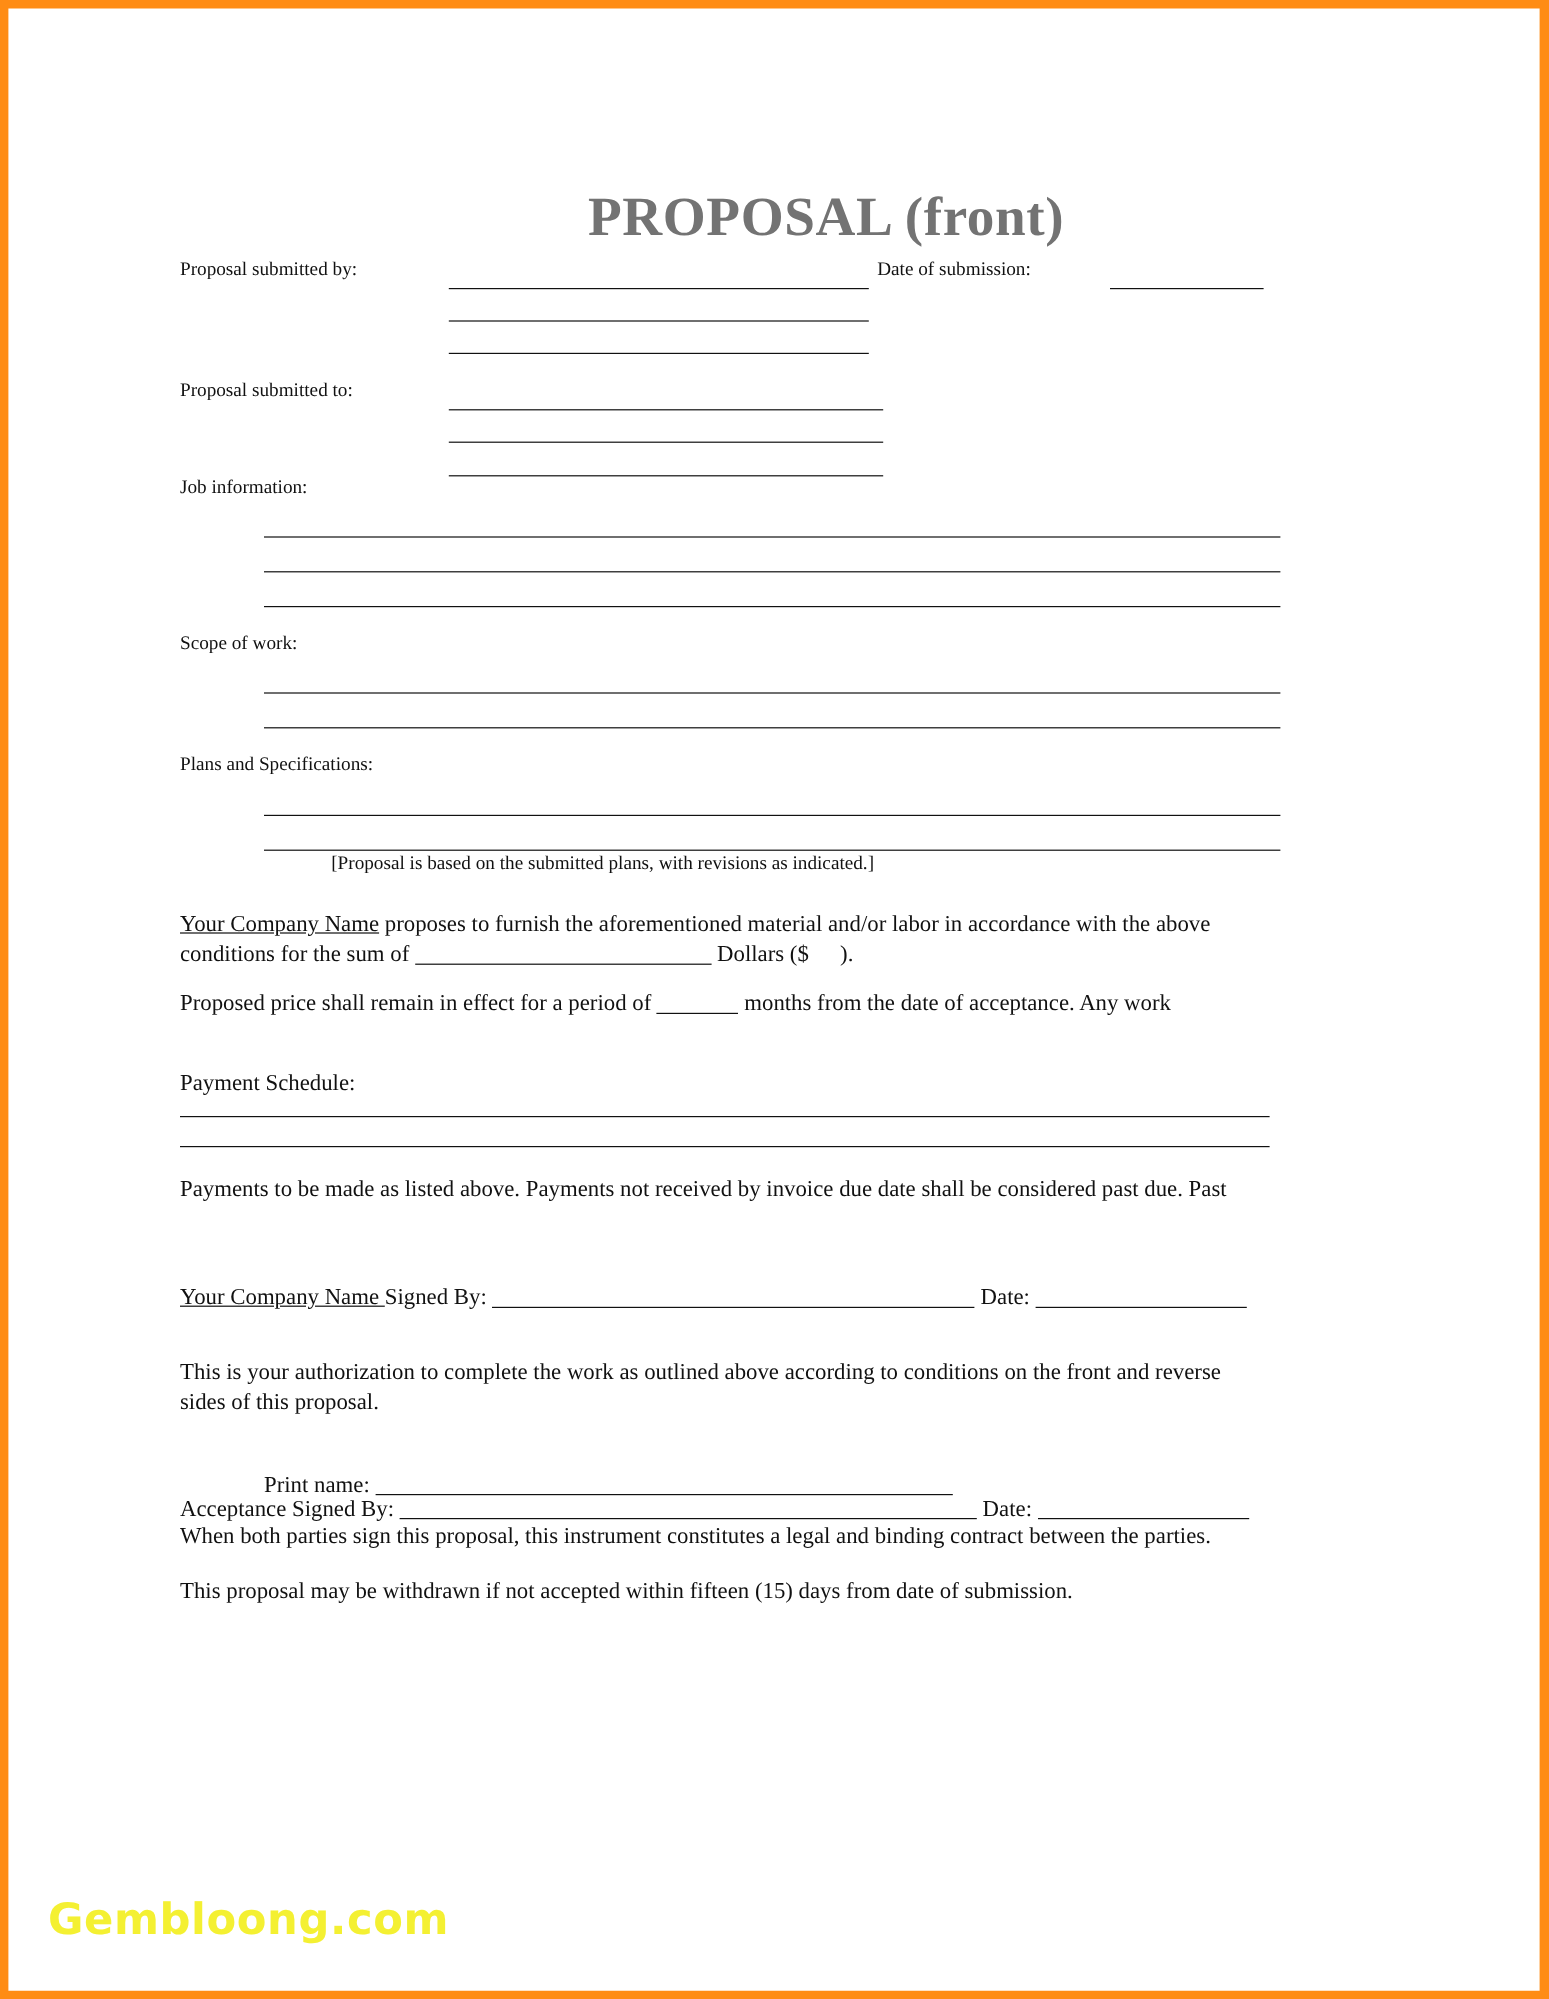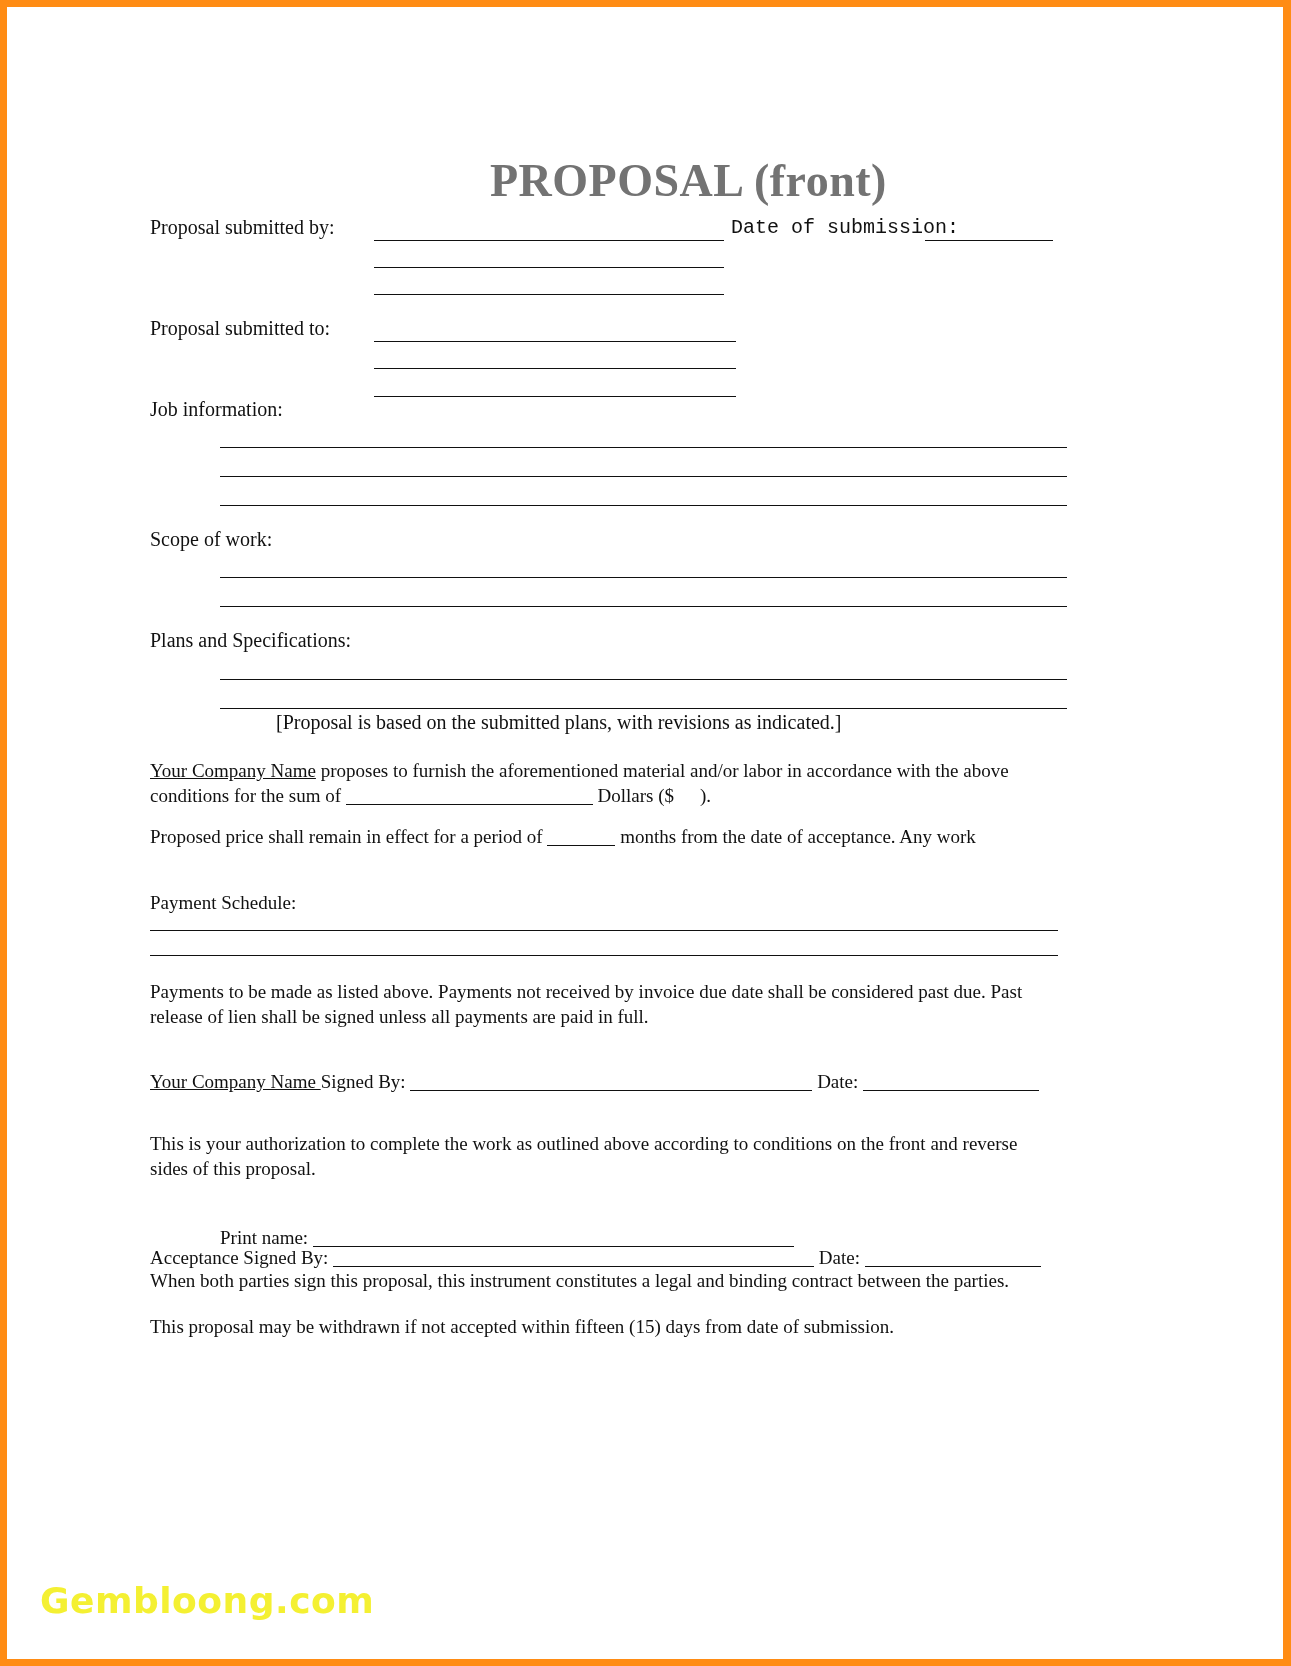--- a/index.html
+++ b/index.html
@@ -11,21 +11,21 @@
       border: 7px solid #ff8c14;
       border-right-width: 8px;
       background: #ffffff;
     }
     .serif { font-family: "Liberation Serif", "DejaVu Serif", serif; color: #111; }
     .abs { position: absolute; white-space: nowrap; }
     .title {
       font-family: Liberation Serif, serif; font-weight: bold;
       font-size: 46px; left: 490px; top: 154px; letter-spacing: 0.5px; color: #737373;
     }
-    .lbl { font-size: 20px; }
+    .lbl { font-size: 16px; }
     .body { font-size: 19px; line-height: 25px; }
     .line { position: absolute; height: 0; border-bottom: 1.6px solid #111; }
     .inline-line {
       display: inline-block; border-bottom: 1.5px solid #111; height: 1em;
       vertical-align: baseline; margin-bottom: -3px;
     }
     .bu { font-weight: normal; text-decoration: underline; }
     .watermark {
       font-family: "DejaVu Sans", sans-serif; font-weight: bold;
       font-size: 36px; color: #f4f032; left: 40px; top: 1580px;
@@ -38,21 +38,21 @@
 
 <div class="frame" data-interactable="false"></div>
 
 <div class="abs title" data-interactable="false">PROPOSAL (front)</div>
 
 <div class="abs serif lbl" style="left:150px; top:216px;" data-interactable="false">Proposal submitted by:</div>
 <div class="line" style="left:374px; top:240px; width:350px;" data-interactable="true"></div>
 <div class="line" style="left:374px; top:267px; width:350px;" data-interactable="true"></div>
 <div class="line" style="left:374px; top:294px; width:350px;" data-interactable="true"></div>
 
-<div class="abs serif lbl" style="left:731px; top:216px;font-family:Liberation Mono, monospace;" data-interactable="false">Date of submission:</div>
+<div class="abs serif lbl" style="left:731px; top:216px;" data-interactable="false">Date of submission:</div>
 <div class="line" style="left:925px; top:240px; width:128px;" data-interactable="true"></div>
 
 <div class="abs serif lbl" style="left:150px; top:317px;" data-interactable="false">Proposal submitted to:</div>
 <div class="line" style="left:374px; top:341px; width:362px;" data-interactable="true"></div>
 <div class="line" style="left:374px; top:368px; width:362px;" data-interactable="true"></div>
 <div class="line" style="left:374px; top:396px; width:362px;" data-interactable="true"></div>
 
 <div class="abs serif lbl" style="left:150px; top:398px;" data-interactable="false">Job information:</div>
 <div class="line" style="left:220px; top:447px; width:847px;" data-interactable="true"></div>
 <div class="line" style="left:220px; top:476px; width:847px;" data-interactable="true"></div>
@@ -83,21 +83,20 @@
     <span data-interactable="false">months from the date of acceptance. Any work</span>
   </div>
 </div>
 
 <div class="abs serif body" style="left:150px; top:890px;" data-interactable="false">Payment Schedule:</div>
 <div class="line" style="left:150px; top:930px; width:908px;" data-interactable="true"></div>
 <div class="line" style="left:150px; top:955px; width:908px;" data-interactable="true"></div>
 
 <div class="abs serif body" style="left:150px; top:979px;" data-interactable="false">
   <div data-interactable="false">Payments to be made as listed above. Payments not received by invoice due date shall be considered past due. Past</div>
-  <div data-interactable="false">release of lien shall be signed unless all payments are paid in full.</div>
 </div>
 
 <div class="abs serif body" style="left:150px; top:1069px;" data-interactable="false">
   <span class="bu" data-interactable="false">Your Company Name </span><span data-interactable="false">Signed By:</span>
   <span class="inline-line" style="width:402px;" data-interactable="true"></span>
   <span data-interactable="false">Date:</span>
   <span class="inline-line" style="width:176px;" data-interactable="true"></span>
 </div>
 
 <div class="abs serif body" style="left:150px; top:1131px;" data-interactable="false">

